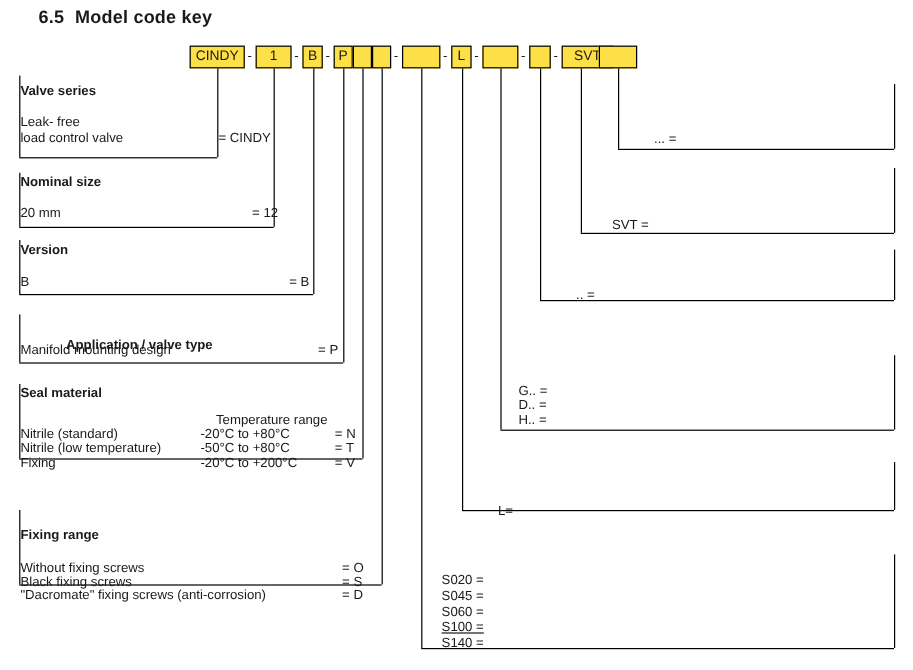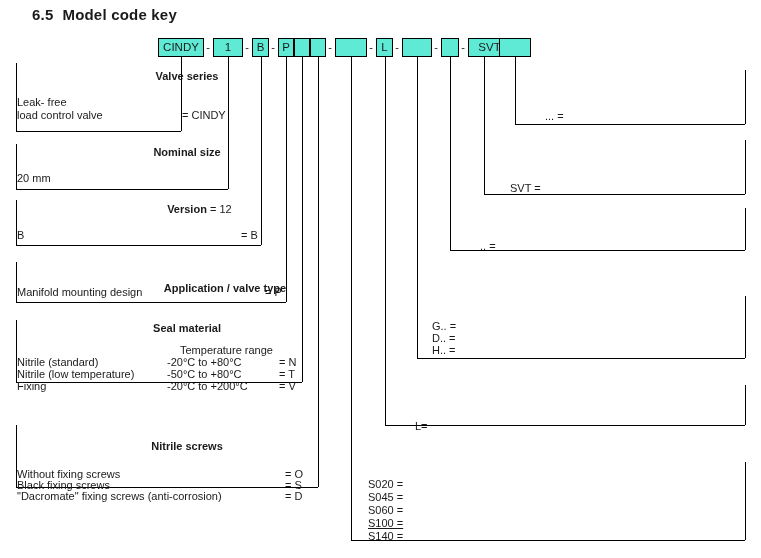--- a/index.html
+++ b/index.html
@@ -9,29 +9,29 @@
     color:#1a1a1a;-webkit-font-smoothing:antialiased;
   }
   .abs{position:absolute;}
   
   #title{left:16px;top:6px;font-size:15px;font-weight:bold;letter-spacing:.2px;white-space:nowrap;margin-left:16px;}
   #title .num{margin-right:9px;}
   
   #codeline{left:0;top:38px;width:761px;height:20px;}
   .cbox{
     position:absolute;top:0;height:19px;border:1.2px solid #000;
-    box-sizing:border-box;background:#5eead4;
+    box-sizing:border-box;background:#fde047;
     font-size:11.5px;line-height:17px;text-align:center;white-space:nowrap;
   }
   .dash{position:absolute;top:0;height:19px;line-height:19px;font-size:11px;text-align:center;width:8px;}
   
   .vline{position:absolute;width:0;border-left:1.1px solid #000;}
   .hline{position:absolute;height:0;border-top:1.1px solid #000;}
   
-  .lblk{position:absolute;box-sizing:border-box;text-align:center;}
+  .lblk{position:absolute;box-sizing:border-box;}
   .lblk .hd{font-size:11px;font-weight:bold;white-space:nowrap;}
   .rw-l{position:absolute;left:0;font-size:11px;white-space:nowrap;}
   .rw-m{position:absolute;font-size:11px;white-space:nowrap;}
   .rw-r{position:absolute;font-size:11px;white-space:nowrap;}
   .code{position:absolute;font-size:11px;white-space:nowrap;}
 </style>
 </head>
 <body>
 
 <div class="abs" id="title">
@@ -104,21 +104,21 @@
     <div class="lblk" style="left: 17px; top: 70px; width: 340px;">
       <div class="hd">Valve series</div>
     </div>
     <div class="abs rw-l" style="left: 17px; top: 96px;">Leak- free</div>
     <div class="abs rw-l" style="left: 17px; top: 109px;">load control valve</div>
     <div class="abs rw-r" style="left: 182px; top: 109px;">= CINDY</div>
     <div class="lblk" style="left: 17px; top: 146px; width: 340px;">
       <div class="hd">Nominal size</div>
     </div>
     <div class="abs rw-l" style="left: 17px; top: 172px;">20 mm</div>
-    <div class="abs rw-r" style="left: 210px; top: 172px; margin-top: 31px;">= 12</div>
+    <div class="abs rw-r" style="left: 210px; top: 172px;">= 12</div>
     <div class="lblk" style="left: 17px; top: 203px; width: 340px;">
       <div class="hd">Version</div>
     </div>
     <div class="abs rw-l" style="left: 17px; top: 229px;">B</div>
     <div class="abs rw-r" style="left: 241px; top: 229px;">= B</div>
     <div class="lblk" style="left: 17px; top: 282px; width: 340px; margin-left: 38px;">
       <div class="hd">Application / valve type</div>
     </div>
     <div class="abs rw-l" style="left: 17px; top: 286px;">Manifold mounting design</div>
     <div class="abs rw-r" style="left: 265px; top: 286px;">= P</div>
@@ -129,21 +129,21 @@
     <div class="abs rw-l" style="left: 17px; top: 356px;">Nitrile  (standard)</div>
     <div class="abs rw-m" style="left: 167px; top: 356px;">-20°C to +80°C</div>
     <div class="abs rw-r" style="left: 279px; top: 356px;">= N</div>
     <div class="abs rw-l" style="left: 17px; top: 368px;">Nitrile  (low temperature)</div>
     <div class="abs rw-m" style="left: 167px; top: 368px;">-50°C to +80°C</div>
     <div class="abs rw-r" style="left: 279px; top: 368px;">= T</div>
     <div class="abs rw-l" style="left: 17px; top: 380px;">Fixing</div>
     <div class="abs rw-m" style="left: 167px; top: 380px;">-20°C to +200°C</div>
     <div class="abs rw-r" style="left: 279px; top: 380px;">= V</div>
     <div class="lblk" style="left: 17px; top: 440px; width: 340px;">
-      <div class="hd">Nitrile screws</div>
+      <div class="hd">Fixing range</div>
     </div>
     <div class="abs rw-l" style="left: 17px; top: 468px;">Without fixing screws</div>
     <div class="abs rw-r" style="left: 285px; top: 468px;">= O</div>
     <div class="abs rw-l" style="left: 17px; top: 479px;">Black fixing screws</div>
     <div class="abs rw-r" style="left: 285px; top: 479px;">= S</div>
     <div class="abs rw-l" style="left: 17px; top: 490px;">"Dacromate" fixing screws (anti-corrosion)</div>
     <div class="abs rw-r" style="left: 285px; top: 490px;">= D</div>
   </div>
 
 <div class="abs" id="rightcol">

